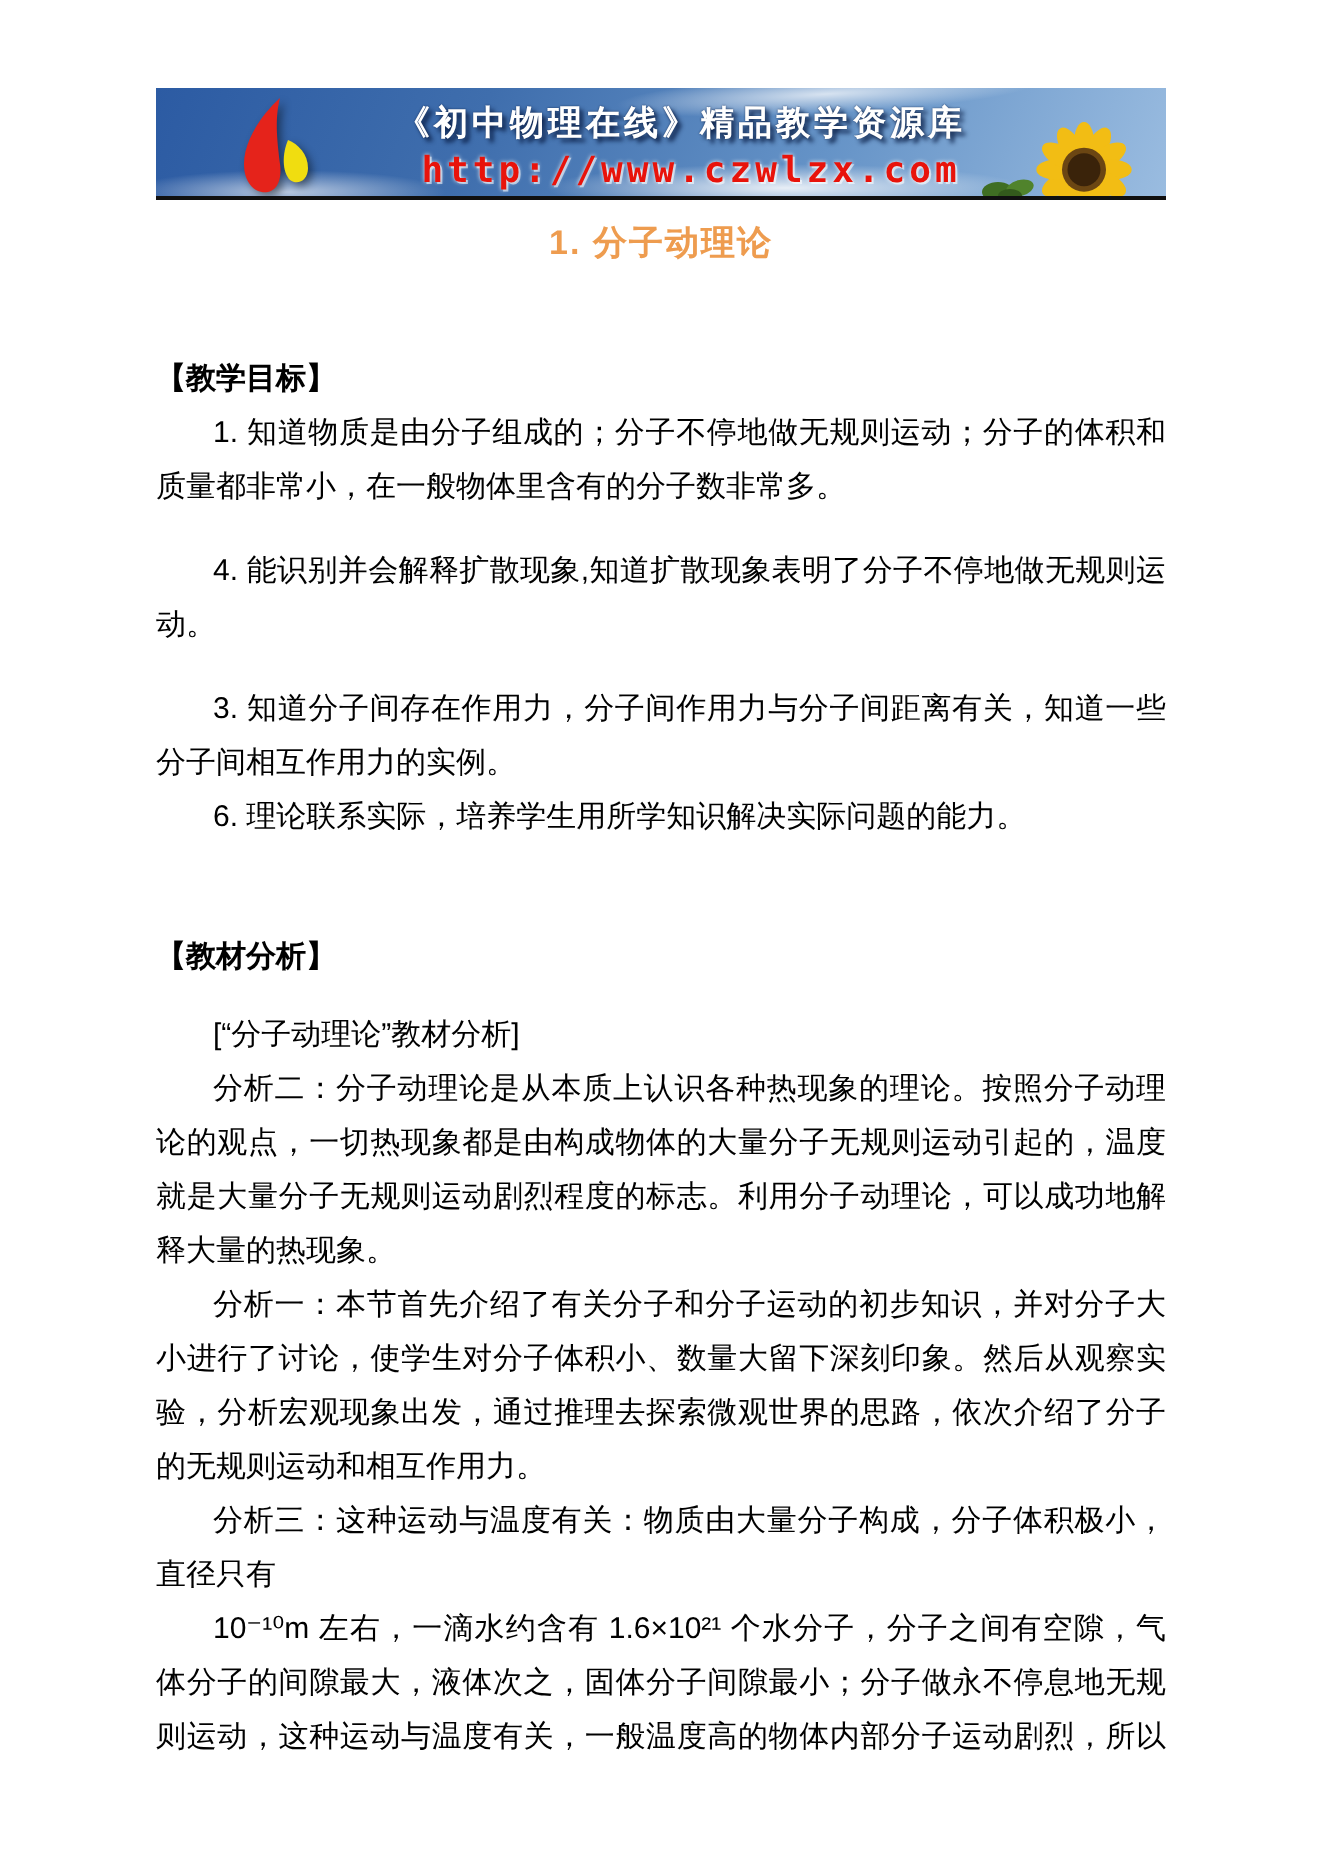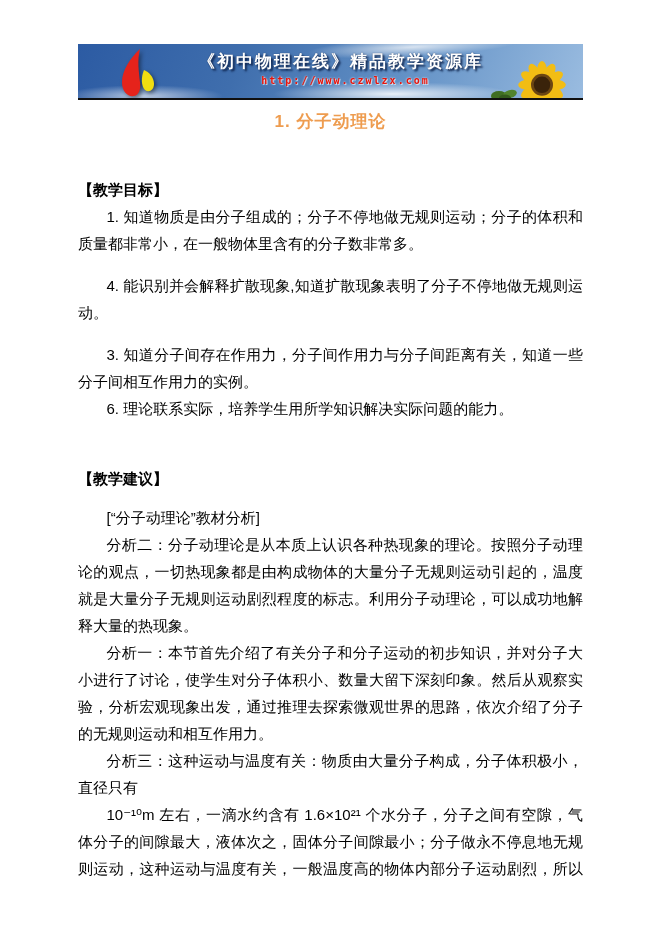--- a/index.html
+++ b/index.html
@@ -28,21 +28,21 @@
     filter:drop-shadow(2px 2px 2px rgba(0,0,0,.45)); }
   .banner-title {
     position:absolute; top:6px; left:40px; right:20px; text-align:center;
     color:#ffffff; font-weight:bold; font-size:17px; letter-spacing:2px;
     text-shadow:2px 2px 2px rgba(10,30,70,.9), 0 0 1px rgba(10,30,70,.8);
     white-space:nowrap;
   }
   .banner-url {
     position:absolute; top:31px; left:30px; right:0; text-align:center;
     color:#e8130b; font-family:"DejaVu Sans Mono","Liberation Mono",monospace;
-    font-weight:bold; font-size:10px; letter-spacing:2px; white-space:nowrap;
+    font-weight:bold; font-size:18px; letter-spacing:2px; white-space:nowrap;
     text-shadow:0 0 2px rgba(255,255,255,.95), 1px 1px 0 rgba(255,255,255,.55);
   }
   .sunflower { position:absolute; right:12px; top:17px; }
   .leaves { position:absolute; right:62px; bottom:-3px; }
 
   
   .content { position:absolute; left:78px; top:106px; width:505px; }
   .doc-title {
     margin:4px 0 26px 0; text-align:center; font-size:17px; font-weight:bold;
     color:#ee9c4f; letter-spacing:1px;
@@ -103,21 +103,21 @@
   </div>
 
   <div class="content">
     <h1 class="doc-title">1. 分子动理论</h1>
     <div id="doc-paragraphs">
         <p class="doc-p k-heading">【教学目标】</p>
         <p class="doc-p k-item">1. 知道物质是由分子组成的；分子不停地做无规则运动；分子的体积和质量都非常小，在一般物体里含有的分子数非常多。</p>
         <p class="doc-p k-item-spaced">4. 能识别并会解释扩散现象,知道扩散现象表明了分子不停地做无规则运动。</p>
         <p class="doc-p k-item-spaced">3. 知道分子间存在作用力，分子间作用力与分子间距离有关，知道一些分子间相互作用力的实例。</p>
         <p class="doc-p k-item">6. 理论联系实际，培养学生用所学知识解决实际问题的能力。</p>
-        <p class="doc-p k-heading">【教学建议】</p>
+        <p class="doc-p k-heading">【教材分析】</p>
         <p class="doc-p k-bracket">[“分子动理论”教材分析]</p>
         <p class="doc-p k-para">分析二：分子动理论是从本质上认识各种热现象的理论。按照分子动理论的观点，一切热现象都是由构成物体的大量分子无规则运动引起的，温度就是大量分子无规则运动剧烈程度的标志。利用分子动理论，可以成功地解释大量的热现象。</p>
         <p class="doc-p k-para">分析一：本节首先介绍了有关分子和分子运动的初步知识，并对分子大小进行了讨论，使学生对分子体积小、数量大留下深刻印象。然后从观察实验，分析宏观现象出发，通过推理去探索微观世界的思路，依次介绍了分子的无规则运动和相互作用力。</p>
         <p class="doc-p k-para">分析三：这种运动与温度有关：物质由大量分子构成，分子体积极小，直径只有</p>
         <p class="doc-p k-para">10⁻¹⁰m 左右，一滴水约含有 1.6×10²¹ 个水分子，分子之间有空隙，气体分子的间隙最大，液体次之，固体分子间隙最小；分子做永不停息地无规则运动，这种运动与温度有关，一般温度高的物体内部分子运动剧烈，所以人们把分子的这种无规则运动叫做热运动，扩散现象是分子无规则运动的例证；分子之间有引力和斥力同时存在，分子间距离小于平衡位置时，斥力大于引力，分子间作用力表现为斥力，分子间距离等于平衡位置时，斥力等于引力，分子间作用力为零，分子间距离大于平衡位置时，斥力小于引力，分子间作用力表现为引力，由于分子间的引力，使固体能保持一定的形状和体积，而由于分子间的斥力，使分子间保持一定的空隙，也使得固体和液体较难压缩。</p>
       </div>
   </div>
 
 </div>
 

